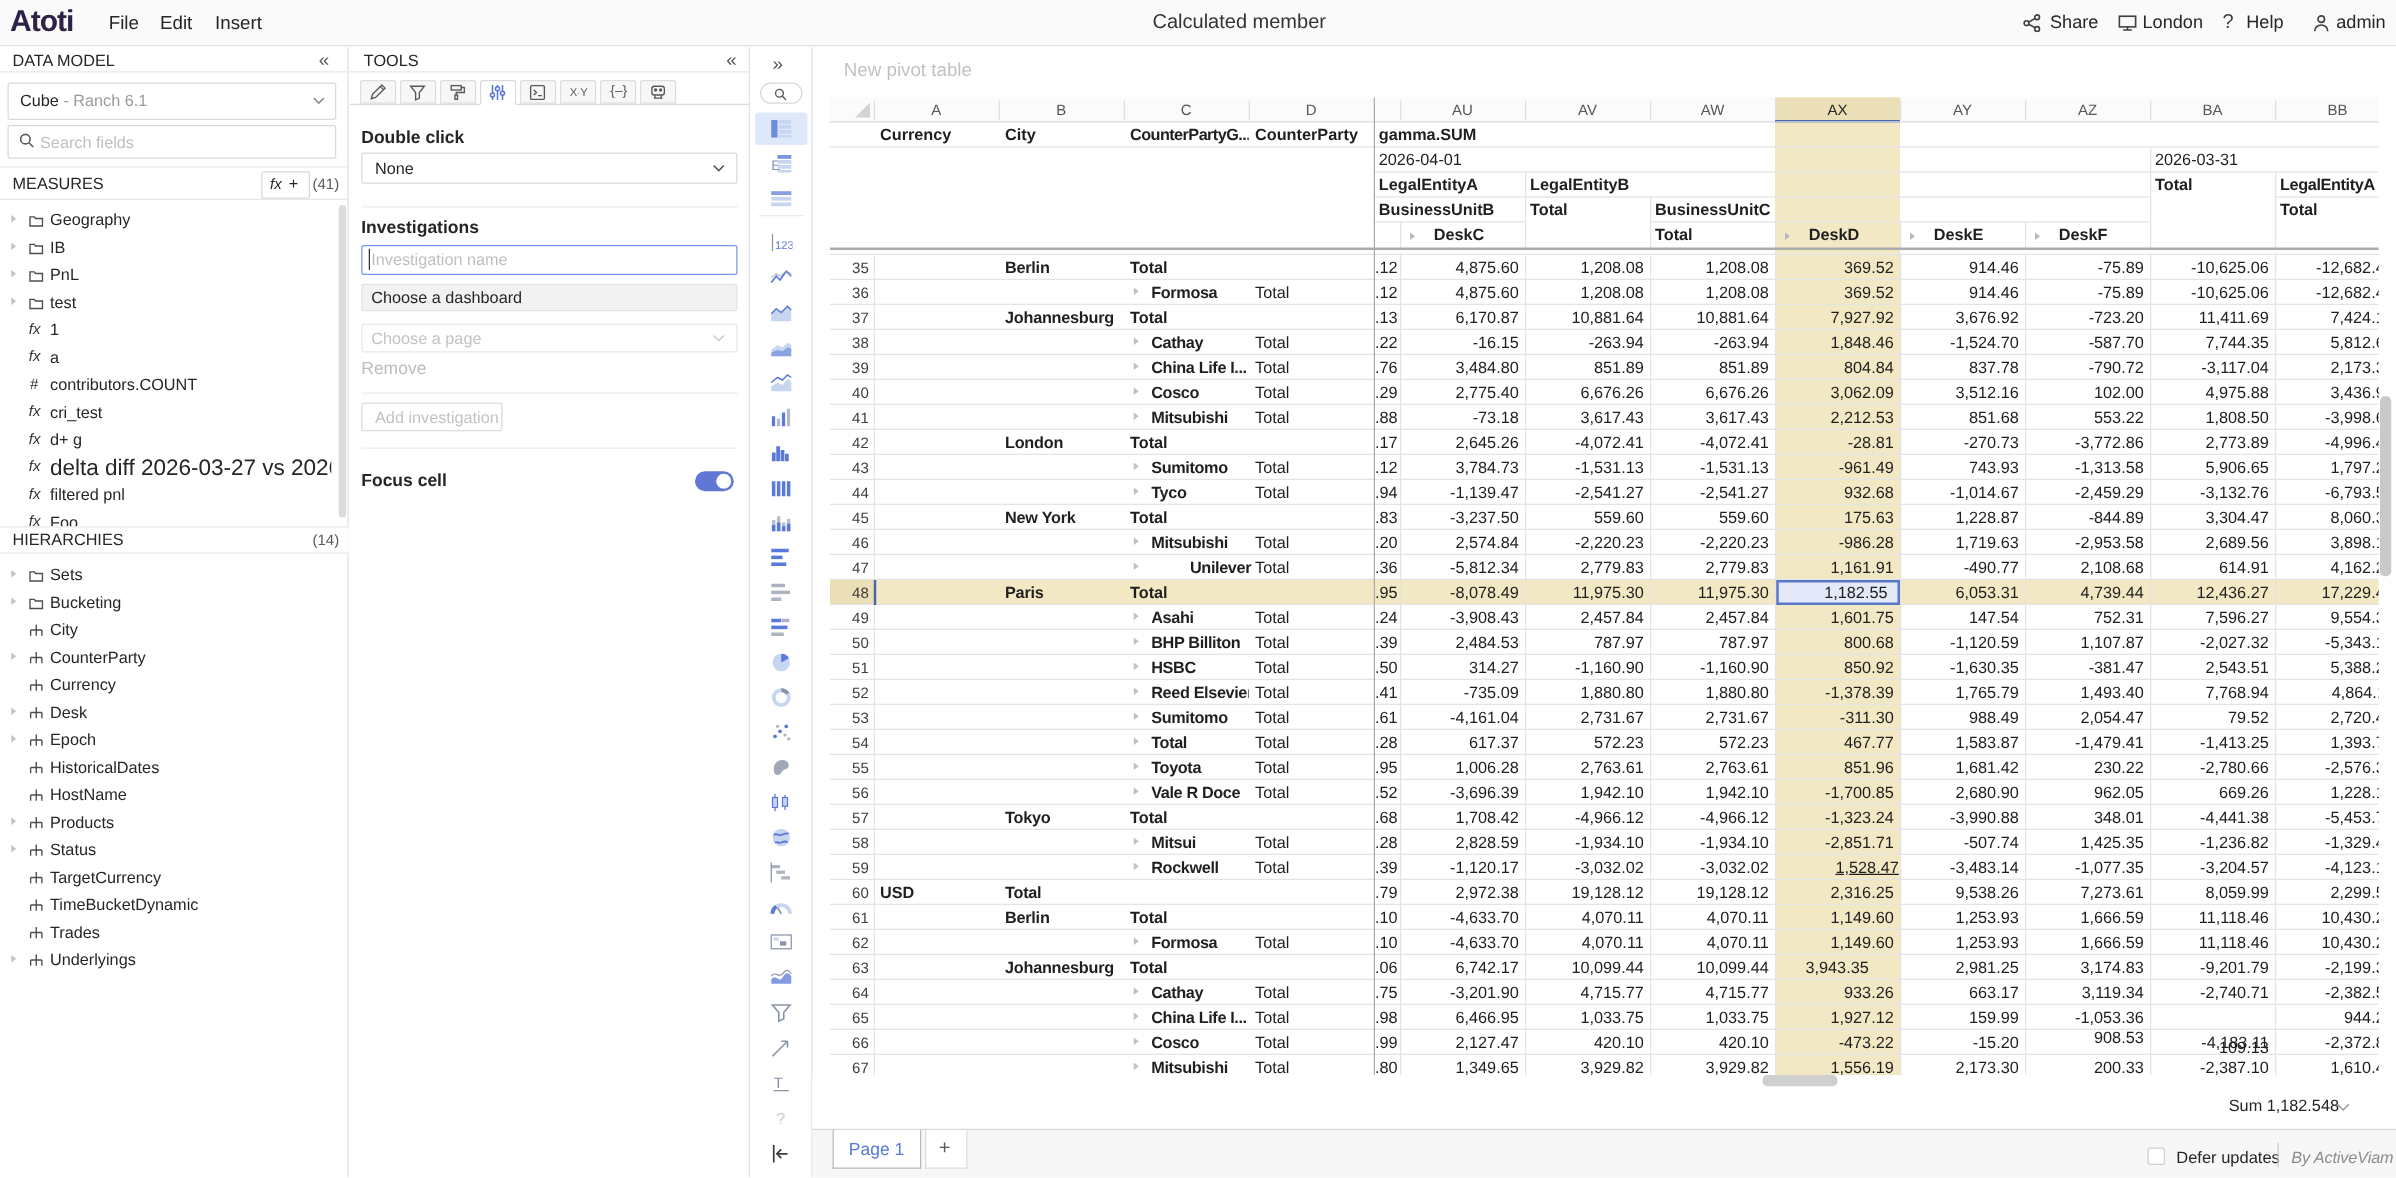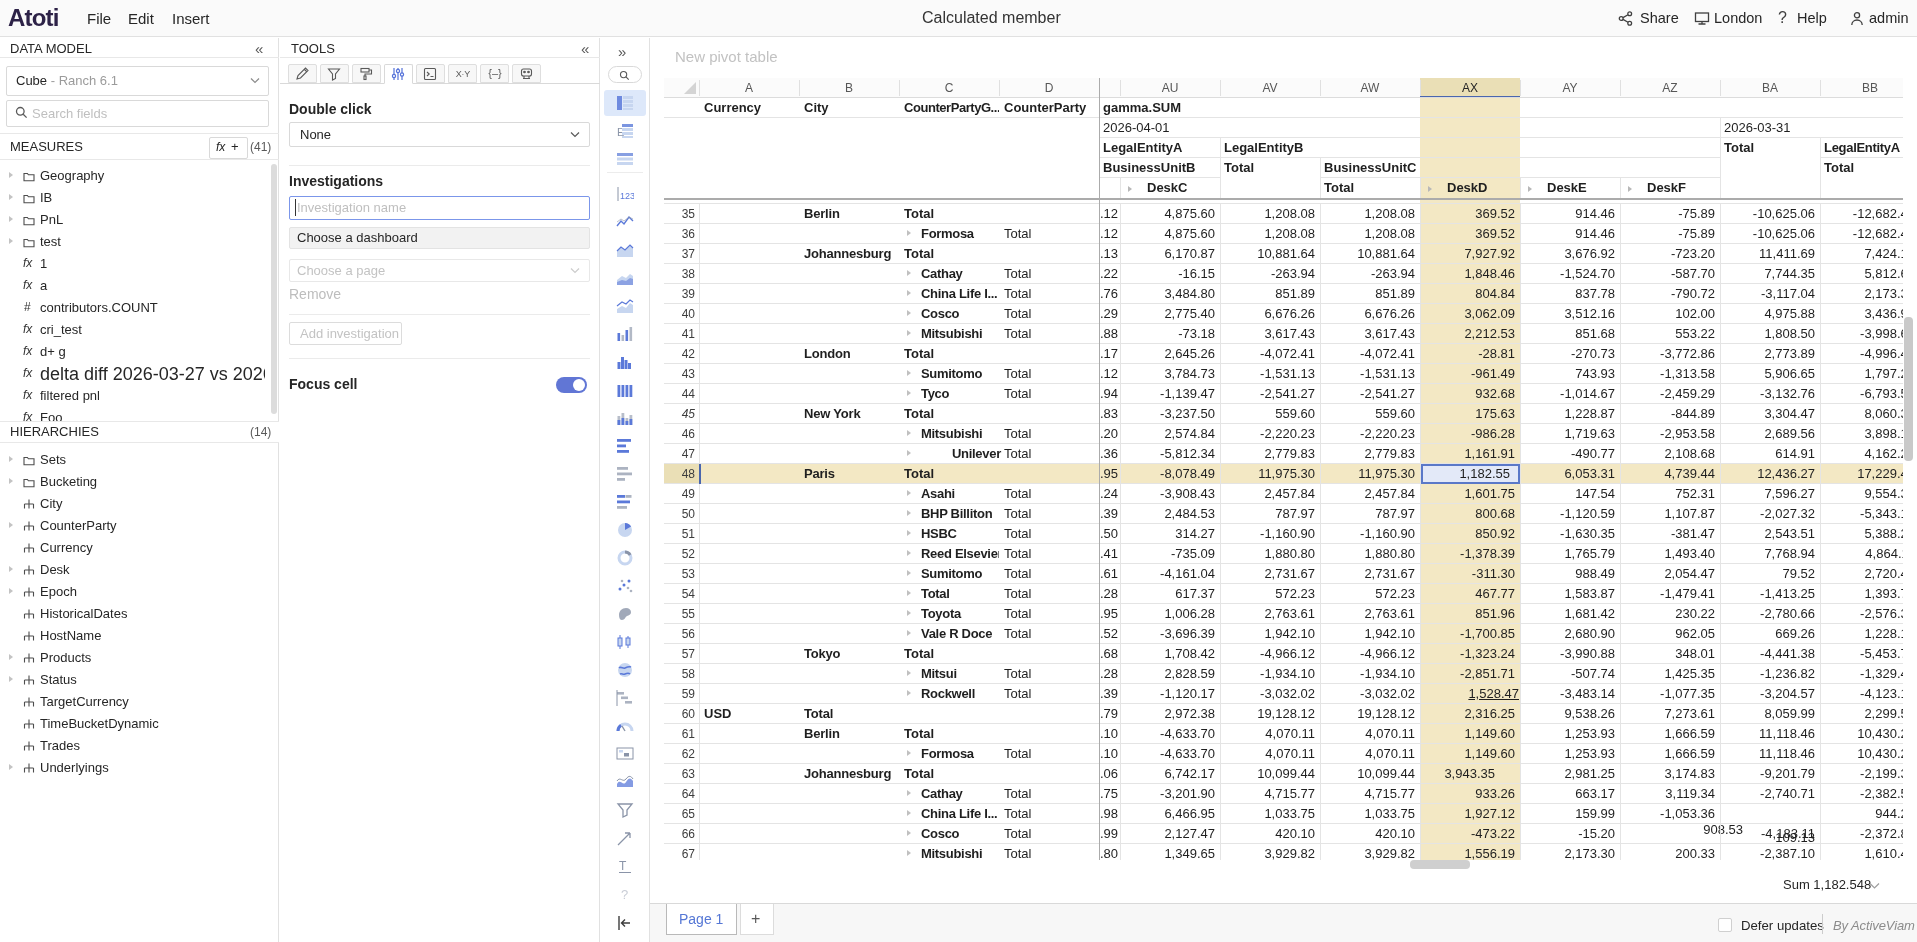--- a/index.html
+++ b/index.html
@@ -838,21 +838,21 @@
 <div class="ab cell num" style="left:1100px;top:384px;width:20px;height:20px;">.94</div>
 <div class="ab cell num" style="left:1120px;top:384px;width:100px;height:20px;">-1,139.47</div>
 <div class="ab cell num" style="left:1220px;top:384px;width:100px;height:20px;">-2,541.27</div>
 <div class="ab cell num" style="left:1320px;top:384px;width:100px;height:20px;">-2,541.27</div>
 <div class="ab cell num" style="left:1420px;top:384px;width:100px;height:20px;">932.68</div>
 <div class="ab cell num" style="left:1520px;top:384px;width:100px;height:20px;">-1,014.67</div>
 <div class="ab cell num" style="left:1620px;top:384px;width:100px;height:20px;">-2,459.29</div>
 <div class="ab cell num" style="left:1720px;top:384px;width:100px;height:20px;">-3,132.76</div>
 <div class="ab cell num" style="left:1820px;top:384px;width:100px;height:20px;">-6,793.58</div>
 <div class="ab" style="left:664px;top:403px;width:1239px;height:1px;background:#e4e4e4"></div>
-<div class="ab rn" style="left:664px;top:404px;width:35px;height:20px;font-style:italic;">45</div>
+<div class="ab rn" style="left:664px;top:404px;width:35px;height:20px;">45</div>
 <div class="ab cell b" style="left:804px;top:404px;width:94px;height:20px;letter-spacing:-0.2px">New York</div>
 <div class="ab cell b" style="left:904px;top:404px;width:92px;height:20px;">Total</div>
 <div class="ab cell num" style="left:1100px;top:404px;width:20px;height:20px;">.83</div>
 <div class="ab cell num" style="left:1120px;top:404px;width:100px;height:20px;">-3,237.50</div>
 <div class="ab cell num" style="left:1220px;top:404px;width:100px;height:20px;">559.60</div>
 <div class="ab cell num" style="left:1320px;top:404px;width:100px;height:20px;">559.60</div>
 <div class="ab cell num" style="left:1420px;top:404px;width:100px;height:20px;">175.63</div>
 <div class="ab cell num" style="left:1520px;top:404px;width:100px;height:20px;">1,228.87</div>
 <div class="ab cell num" style="left:1620px;top:404px;width:100px;height:20px;">-844.89</div>
 <div class="ab cell num" style="left:1720px;top:404px;width:100px;height:20px;">3,304.47</div>
@@ -1168,21 +1168,21 @@
     <span class="tri" style="border-top-width:3.5px;border-bottom-width:3.5px;border-left-width:4.5px;border-left-color:#c0c0c0"></span>
   </div>
 <div class="ab cell b" style="left:921px;top:824px;width:78px;height:20px;letter-spacing:-0.3px;overflow:hidden">Cosco</div>
 <div class="ab cell" style="left:1004px;top:824px;width:92px;height:20px;">Total</div>
 <div class="ab cell num" style="left:1100px;top:824px;width:20px;height:20px;">.99</div>
 <div class="ab cell num" style="left:1120px;top:824px;width:100px;height:20px;">2,127.47</div>
 <div class="ab cell num" style="left:1220px;top:824px;width:100px;height:20px;">420.10</div>
 <div class="ab cell num" style="left:1320px;top:824px;width:100px;height:20px;">420.10</div>
 <div class="ab cell num" style="left:1420px;top:824px;width:100px;height:20px;">-473.22</div>
 <div class="ab cell num" style="left:1520px;top:824px;width:100px;height:20px;">-15.20</div>
-<div class="ab cell num" style="left:1620px;top:820px;width:100px;height:20px;margin-left:28px;">908.53</div>
+<div class="ab cell num" style="left:1620px;top:820px;width:100px;height:20px;">908.53</div>
 <div class="ab cell num" style="left:1720px;top:824px;width:100px;height:20px;">-4,183.11</div>
 <div class="ab cell num" style="left:1820px;top:824px;width:100px;height:20px;">-2,372.84</div>
 <div class="ab" style="left:664px;top:843px;width:1239px;height:1px;background:#e4e4e4"></div>
 <div class="ab rn" style="left:664px;top:844px;width:35px;height:20px;">67</div>
 <div class="ab" style="left:907px;top:850px">
     <span class="tri" style="border-top-width:3.5px;border-bottom-width:3.5px;border-left-width:4.5px;border-left-color:#c0c0c0"></span>
   </div>
 <div class="ab cell b" style="left:921px;top:844px;width:78px;height:20px;letter-spacing:-0.3px;overflow:hidden">Mitsubishi</div>
 <div class="ab cell" style="left:1004px;top:844px;width:92px;height:20px;">Total</div>
 <div class="ab cell num" style="left:1100px;top:844px;width:20px;height:20px;">.80</div>

